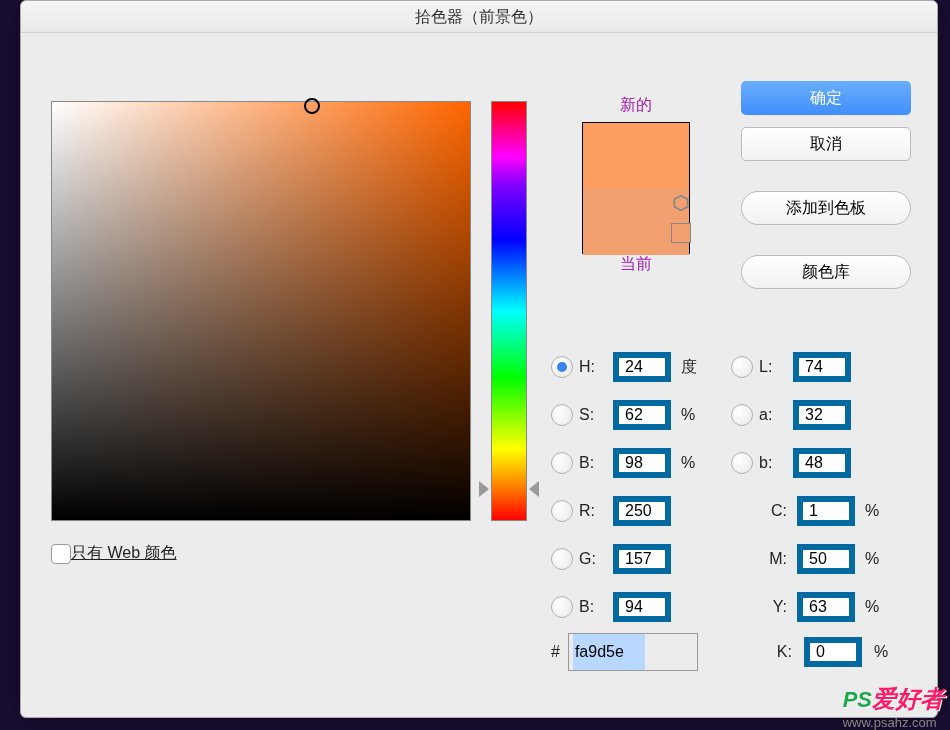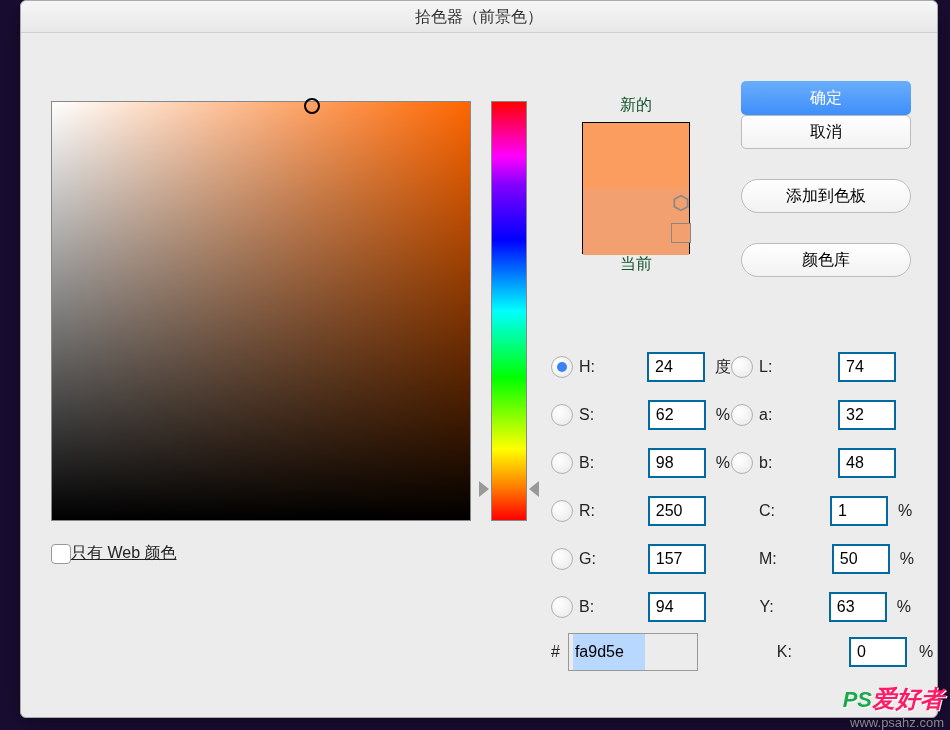--- a/index.html
+++ b/index.html
@@ -78,21 +78,21 @@
       border-bottom: 8px solid transparent;
     }
     .hue-arrow.left { left: 458px; border-left: 10px solid #999; }
     .hue-arrow.right { left: 508px; border-right: 10px solid #999; }
     .preview-block {
       position: absolute;
       left: 535px;
       top: 62px;
       width: 160px;
     }
-    .preview-label { text-align:center; color:#14532d; margin-bottom:6px; }
+    .preview-label { text-align:center; color:#a21caf; margin-bottom:6px; }
     .preview-swatches {
       width: 108px;
       height: 132px;
       margin: 0 auto;
       border: 1px solid #000;
     }
     .swatch-new { height: 66px; background: #fa9d5e; }
     .swatch-cur { height: 66px; background: #f2a070; }
     .cube-icon {
       position: absolute;
@@ -114,20 +114,21 @@
     .buttons {
       position: absolute;
       right: 26px;
       top: 48px;
       width: 170px;
     }
     .btn {
       display:block;
       width: 100%;
       height: 34px;
+      margin-bottom: 12px;
       border-radius: 5px;
       border: 1px solid #bbb;
       background: linear-gradient(#ffffff, #f2f2f2);
       font-size: 16px;
       cursor: pointer;
     }
     .btn.primary {
       background: linear-gradient(#69aefc, #3f8efb);
       color: #fff;
       border: none;
@@ -158,26 +159,25 @@
       width:10px;
       height:10px;
       border-radius:50%;
       background:#3b82f6;
     }
     .flabel { width: 28px; text-align:left; color:#222; }
     .flabel2 { width: 28px; text-align:right; color:#222; margin-right:4px;}
     .num {
       width: 58px;
       height: 30px;
-      border: 2px solid #0369a1;
+      border: 6px solid #0369a1;
       background:#fff;
       font-size:16px;
       padding: 2px 6px;
       text-align:left;
-      margin-left:45px;
     }
     .unit { width: 28px; color:#222; padding-left:4px;}
     .hex-row {
       position: absolute;
       left: 530px;
       top: 600px;
       display:flex;
       align-items:center;
       gap:8px;
     }
@@ -211,21 +211,21 @@
       position:absolute;
       right:6px;
       bottom:0px;
       font-size:22px;
       font-weight:bold;
       font-style:italic;
       margin-top:42px;
     }
     .watermark .ps { color:#19a84a; text-shadow:1px 1px 0 #fff;}
     .watermark .cn { color:#ff1a66; font-size:24px; text-shadow:1px 1px 0 #fff;}
-    .watermark .url { display:block; font-size:13px; color:#888; font-style:normal; font-weight:normal; text-align:right;}
+    .watermark .url { display:block; font-size:13px; color:#888; font-style:normal; font-weight:normal; text-align:left;}
     .spacer22 { width:22px; flex-shrink:0;}
   </style>
 </head>
 <body>
 
 <div class="dialog">
   <div class="titlebar">拾色器（前景色）</div>
   <div class="content">
 
     <div class="sv-panel">

